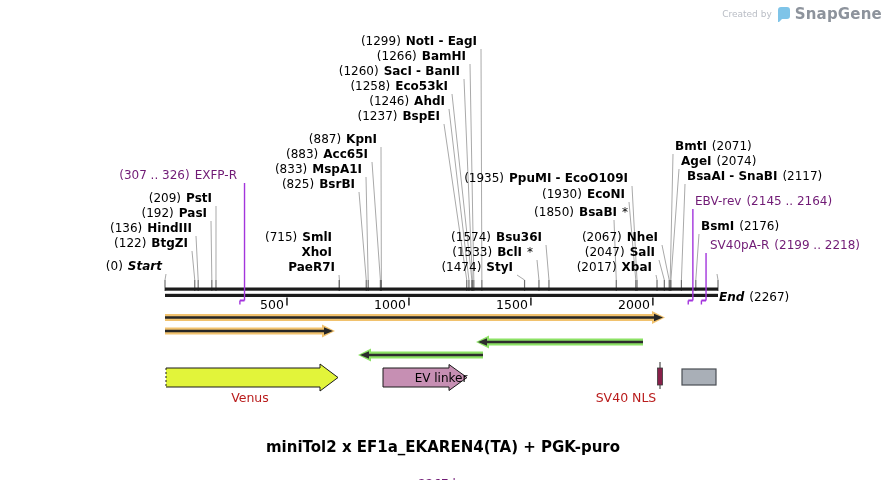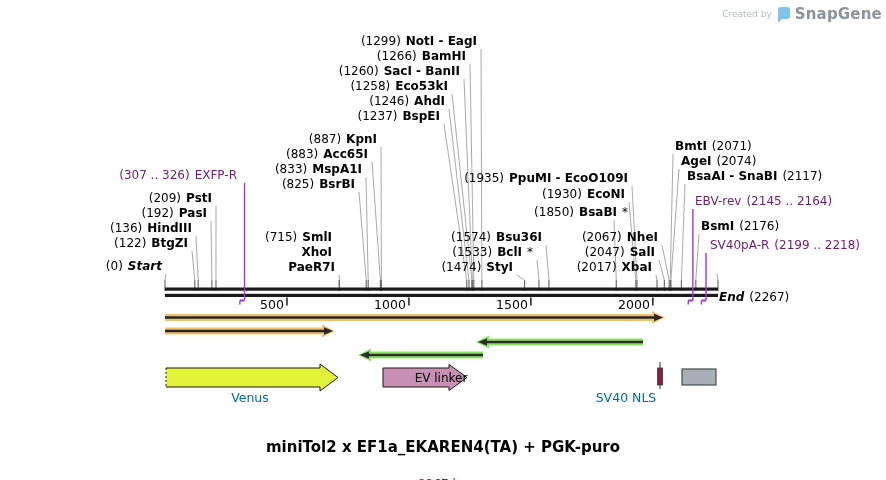--- a/index.html
+++ b/index.html
@@ -14,21 +14,21 @@
   .lbl.r{transform:translateX(-100%);}
   .lbl .pre{margin-right:5px;}
   .lbl .post{margin-left:5px;}
   .lbl .nm{font-weight:700;}
   .lbl.it .nm{font-style:italic;}
   .lbl.purple, .lbl.purple .nm{color:#701a75;font-weight:400;}
   .tick-lbl{
     position:absolute;font-size:12.5px;color:#000;white-space:nowrap;transform:translateX(-100%);
   }
   .feat-lbl{
-    position:absolute;font-size:12.5px;color:#0369a1;white-space:nowrap;transform:translateX(-50%);
+    position:absolute;font-size:12.5px;color:#b91c1c;white-space:nowrap;transform:translateX(-50%);
   }
   .ev-lbl{
     position:absolute;font-size:12px;color:#000;white-space:nowrap;transform:translateX(-50%);margin-left:24px;
   }
   .title-block{position:absolute;left:0;right:0;text-align:center;}
   .map-title{font-size:15px;font-weight:700;color:#000;}
   .map-length{font-size:12px;color:#701a75;margin-top:21px;}
   .logo{
     position:absolute;top:5px;right:4px;display:flex;align-items:center;gap:5px;
   }

